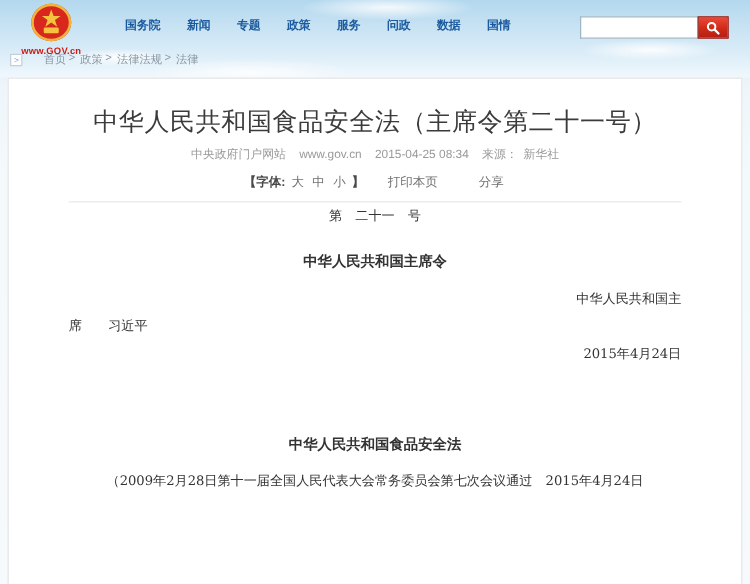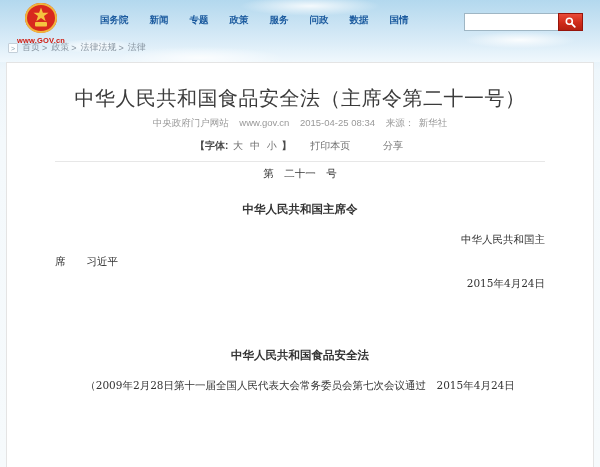--- a/index.html
+++ b/index.html
@@ -109,21 +109,21 @@
       <button class="search-btn">
         <svg width="11" height="11" viewBox="0 0 11 11">
           <circle cx="4.3" cy="4.3" r="3" fill="none" stroke="#ffffff" stroke-width="1.6"></circle>
           <line x1="6.7" y1="6.7" x2="9.8" y2="9.8" stroke="#ffffff" stroke-width="1.8" stroke-linecap="round"></line>
         </svg>
       </button>
     </div>
 
     <div class="breadcrumb">
       <span class="bc-box">&gt;</span>
-      <span class="bc-items" style="display:flex;align-items:center;gap:4px;">
+      <span class="bc-items" style="display:flex;align-items:flex-start;gap:4px;margin-left:13px;">
           <a class="bc-item">首页</a>
           <span class="bc-sep">&gt;</span>
           <a class="bc-item">政策</a>
           <span class="bc-sep">&gt;</span>
           <a class="bc-item">法律法规</a>
           <span class="bc-sep">&gt;</span>
           <a class="bc-item">法律</a>
         </span>
     </div>
   </header>

